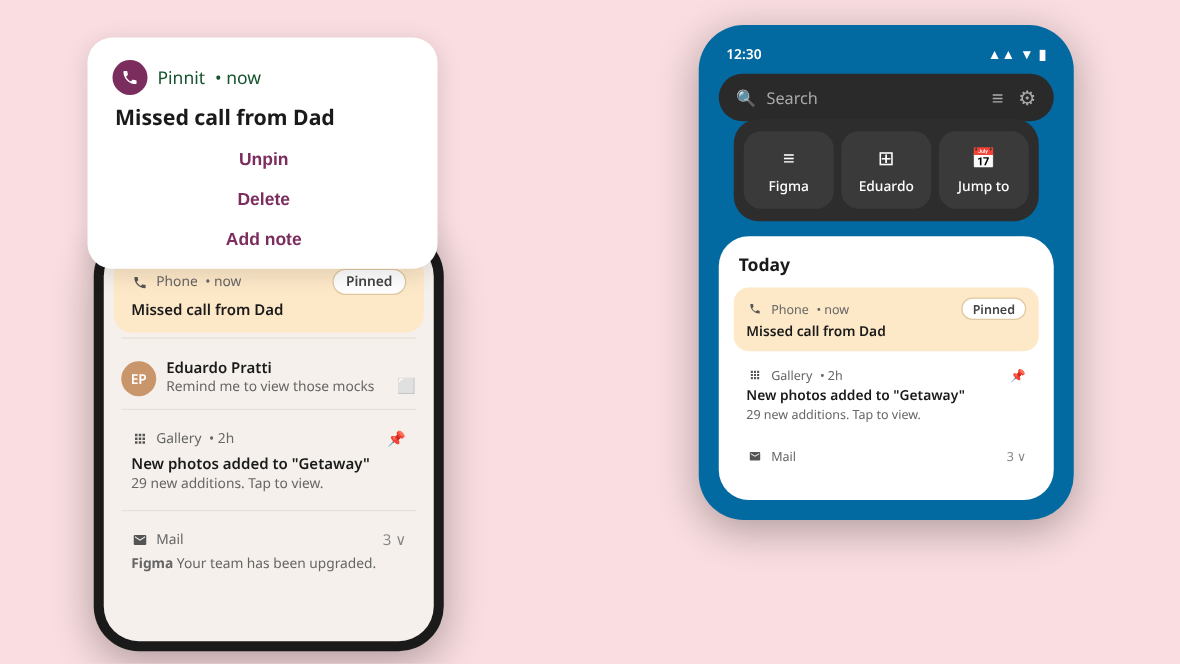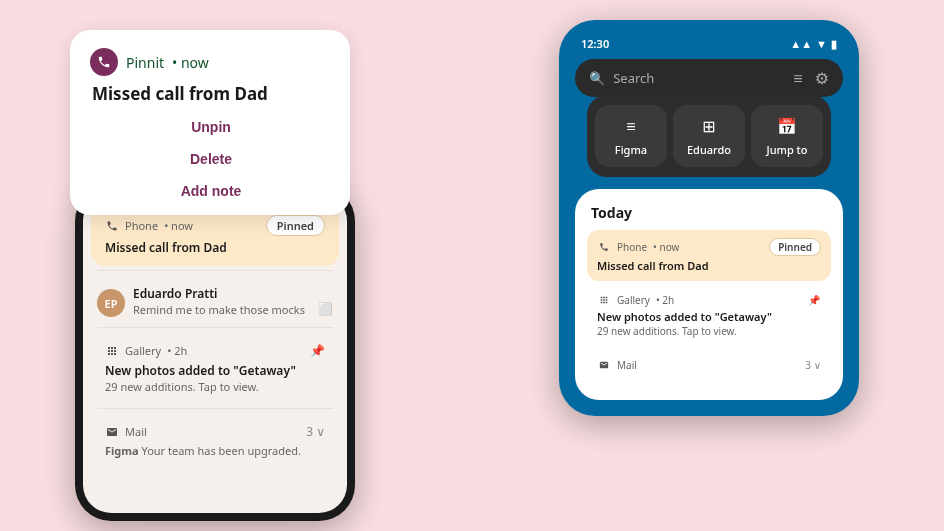--- a/index.html
+++ b/index.html
@@ -441,21 +441,21 @@
           </div>
 
           <div class="notif-divider"></div>
 
           <div class="notif-with-avatar">
             <div style="width:100%">
               <div style="display:flex;align-items:flex-end;gap:8px;margin-top:4px;">
                 <div class="avatar-circle">EP</div>
                 <div class="notif-content-col">
                   <div class="notif-text">Eduardo Pratti</div>
-                  <div class="notif-sub">Remind me to make those mocks</div>
+                  <div class="notif-sub">Remind me to view those mocks</div>
                 </div>
                 <span class="icon-small">⬜</span>
               </div>
             </div>
           </div>
 
           <div class="notif-divider"></div>
 
           <div class="notif-item gallery-item">
             <div class="notif-item-header">

